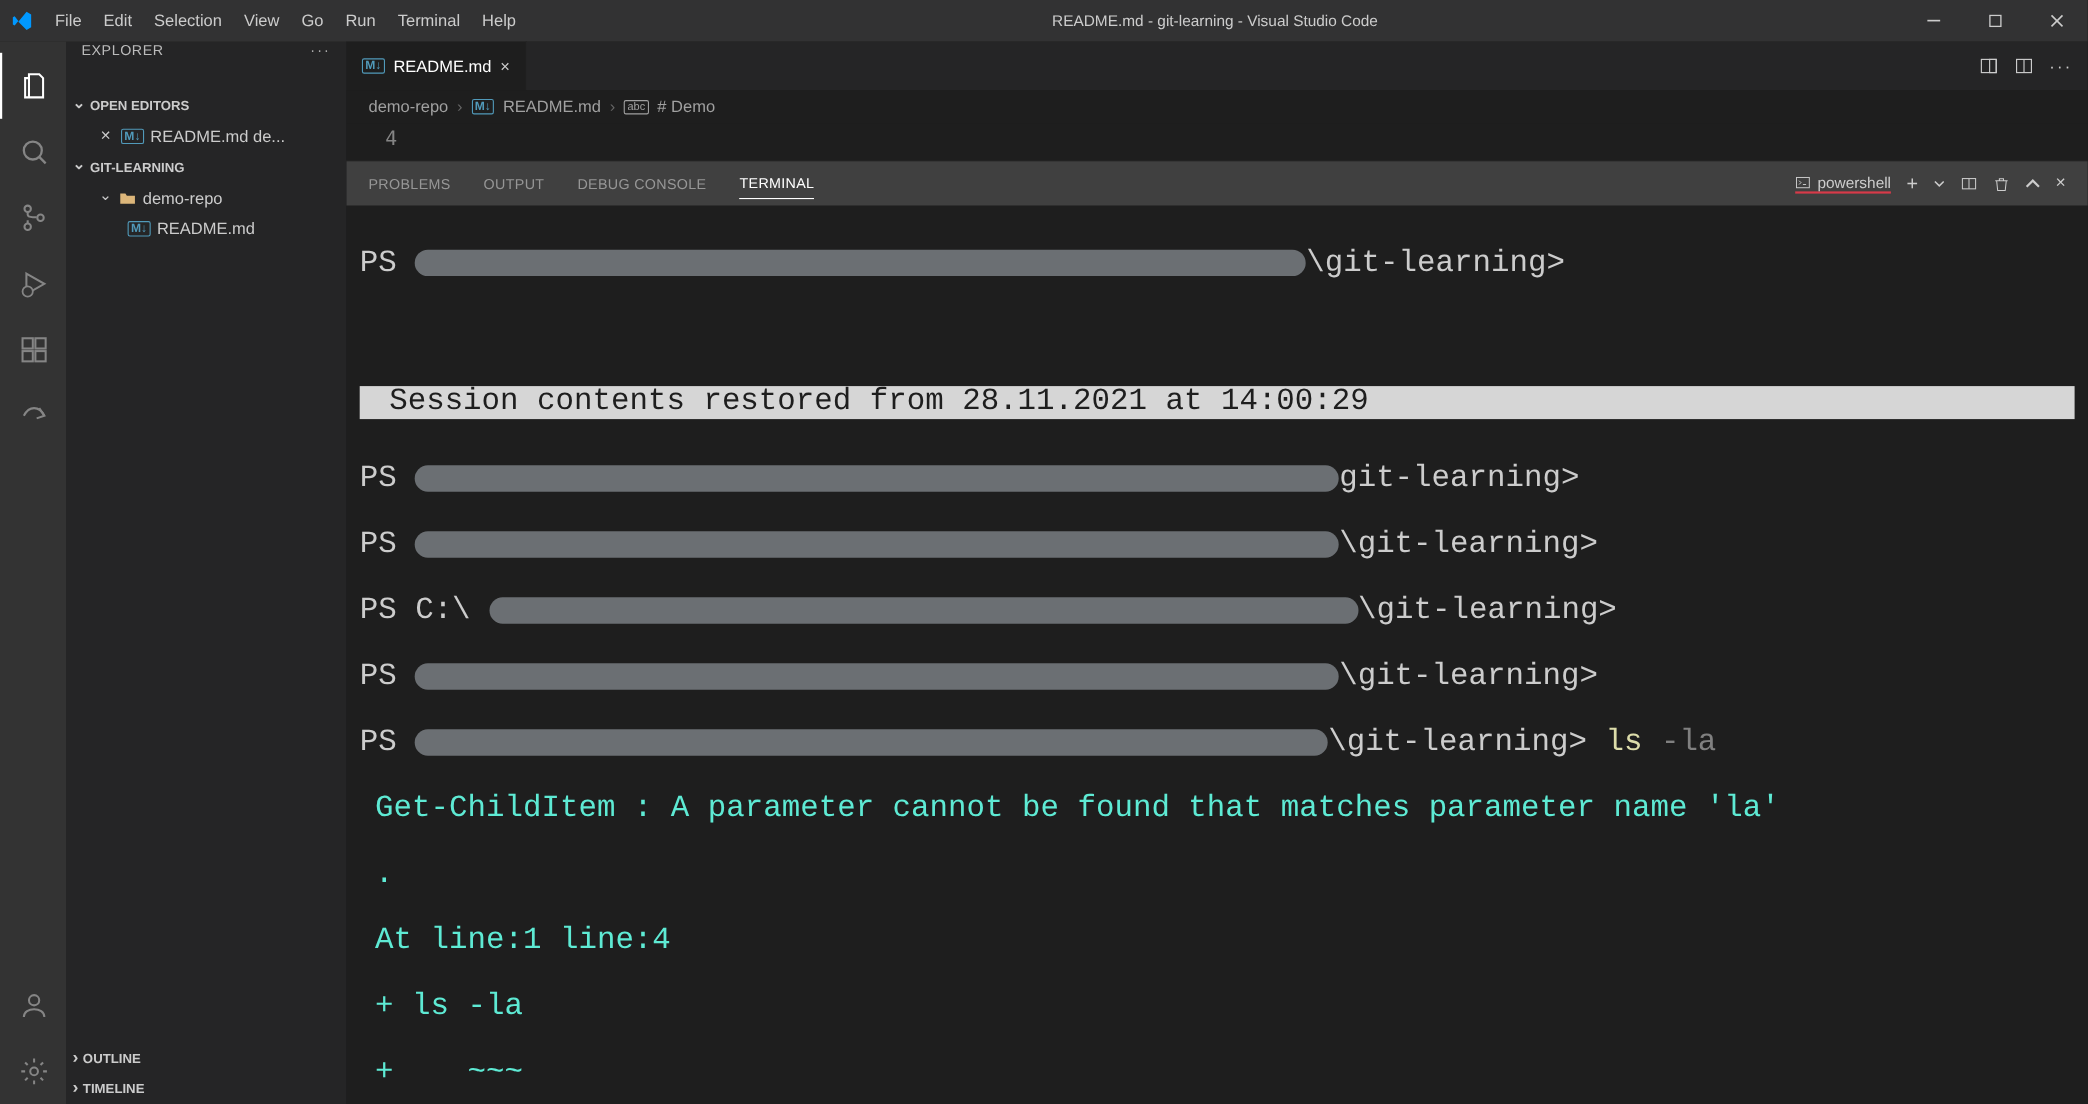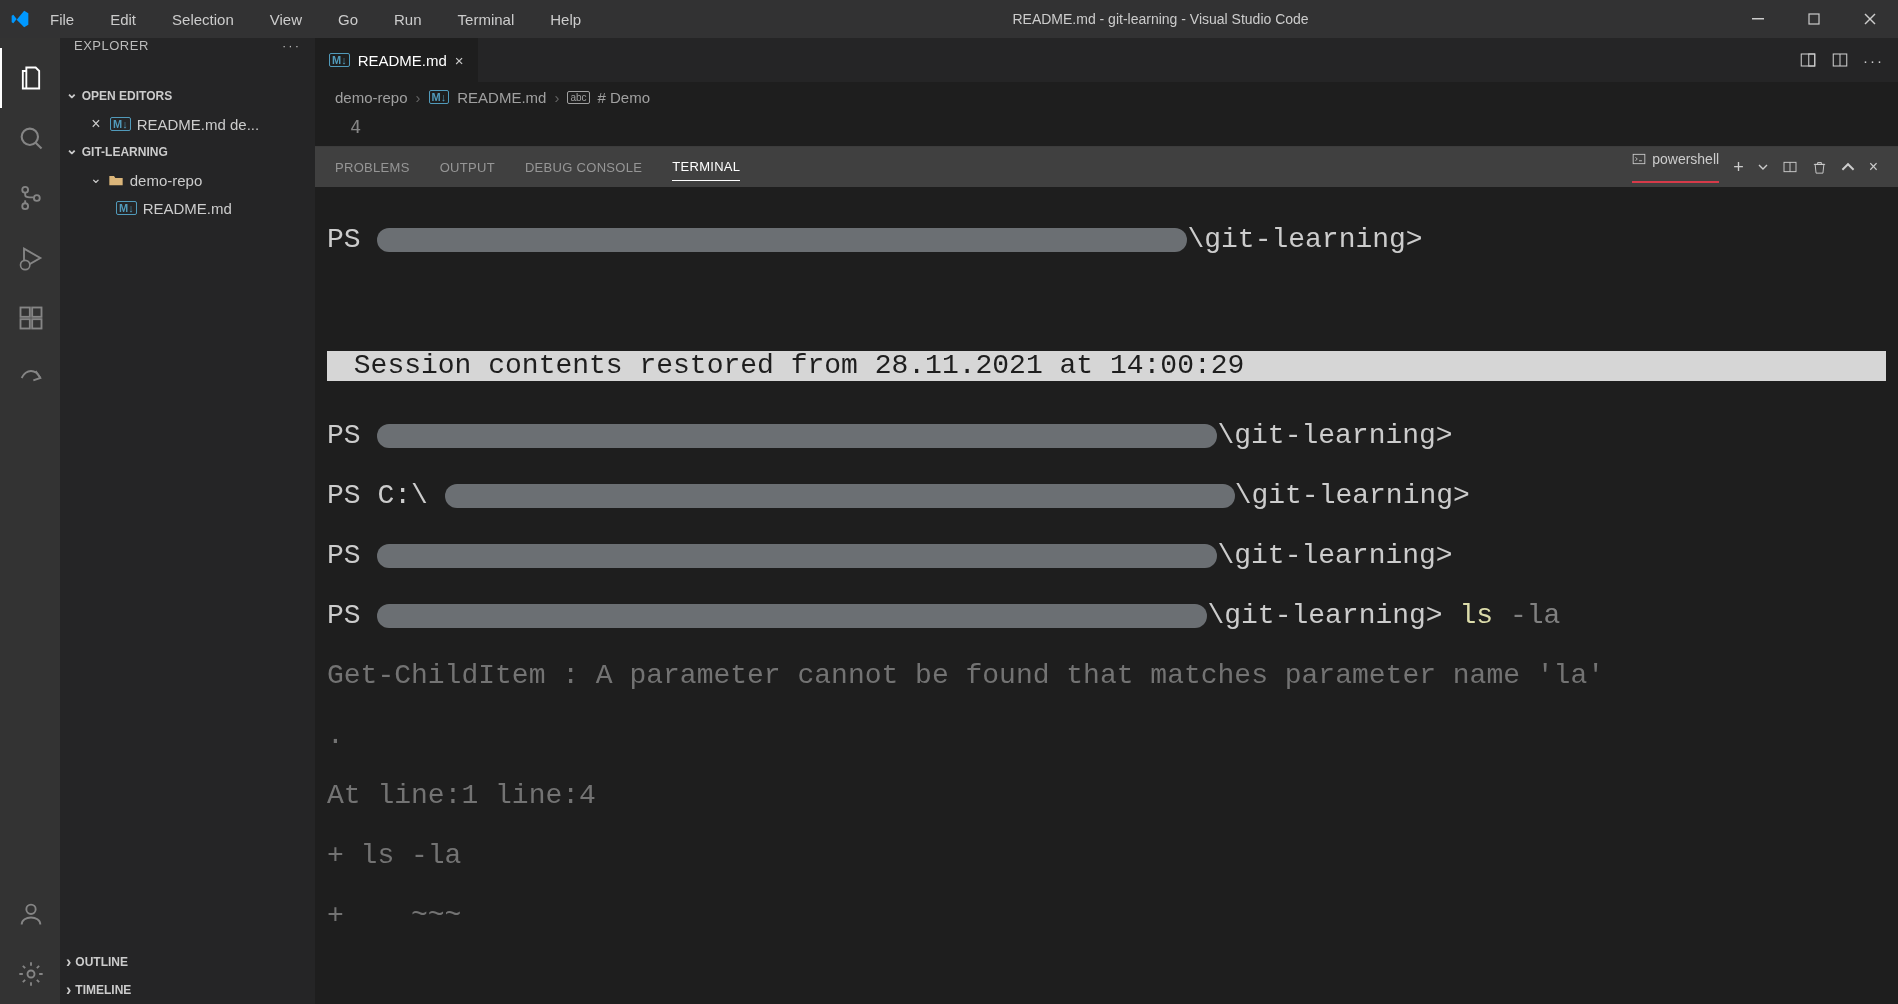--- a/index.html
+++ b/index.html
@@ -14,21 +14,21 @@
 }
 .titlebar {
   height: 38px;
   background: #323233;
   display: flex;
   align-items: center;
   color: #cccccc;
   font-size: 15px;
 }
 .titlebar .vscode-icon { width: 40px; display:flex; align-items:center; justify-content:center; }
-.titlebar .menu { display:flex; gap:16px; }
+.titlebar .menu { display:flex; gap:0; }
 .titlebar .menu-item { padding: 8px 10px; cursor:pointer; }
 .titlebar .title { flex:1; text-align:center; color:#cccccc; font-size:14px; }
 .titlebar .win-controls { display:flex; }
 .titlebar .win-btn { width:56px; height:38px; display:flex; align-items:center; justify-content:center; cursor:pointer; }
 .main { display:flex; height: calc(100% - 38px); }
 .activitybar {
   width: 60px;
   background: #333333;
   display:flex; flex-direction:column; align-items:center;
   padding-top:10px;
@@ -62,21 +62,21 @@
 .breadcrumb { height:30px; display:flex; align-items:center; gap:8px; padding:0 20px; color:#a0a0a0; font-size:15px; background:#1e1e1e;}
 .breadcrumb .sep { color:#666; }
 .editor-body { height:34px; display:flex; align-items:flex-start; background:#1e1e1e; position:relative; }
 .gutter { width:70px; text-align:right; color:#858585; padding-right:24px; font-family:Consolas,monospace; font-size:18px; padding-top:4px;}
 .panel { flex:1; display:flex; flex-direction:column; border-top:1px solid #3c3c3c; min-height:0;}
 .panel-tabs { height:40px; display:flex; align-items:center; padding:0 20px; gap:30px; font-size:13px; color:#969696; background:#404040; }
 .panel-tab { padding:6px 0; cursor:pointer; letter-spacing:0.3px;}
 .panel-tab.active { color:#fff; border-bottom:1px solid #fff; }
 .panel-tabs .spacer { flex:1; }
 .panel-tabs .term-actions { display:flex; align-items:center; gap:14px; color:#cccccc; font-size:14px; }
-.term-label { display:flex; align-items:center; gap:6px; border-bottom:2px solid #d73a49; padding-bottom:14px;}
+.term-label { display:flex; align-items:center; gap:6px; border-bottom:2px solid #d73a49; padding-bottom:0;}
 .terminal {
   flex:1;
   font-family: Consolas, "Courier New", monospace;
   font-size: 28px;
   line-height: 30px;
   padding: 8px 12px 8px 12px;
   color:#cccccc;
   overflow:hidden;
   white-space:pre;
   background:#1e1e1e;
@@ -89,21 +89,21 @@
   height:24px;
   vertical-align:middle;
 }
 .terminal .session-banner {
   background:#d6d6d6;
   color:#1e1e1e;
   padding:0 10px;
   display:block;
   margin:6px 0 10px 0;
 }
-.terminal .err { color:#737373; }
+.terminal .err { color:#5eead4;margin-left:14px; }
 .terminal .cmd-yellow { color:#dcdcaa; }
 .terminal .cmd-gray { color:#808080; }
 .chev::before { content:"⌄"; display:inline-block; transform:translateY(-3px); font-size:14px; }
 .chev-right::before { content:"›"; font-size:16px; }
 svg { display:block; }
 </style>
 </head>
 <body>
 
 <div class="titlebar">
@@ -320,20 +320,21 @@
               </svg>
             </span>
           <span style="font-size:16px;">×</span>
         </div>
       </div>
 
       <div class="terminal">
 <div><span>PS</span> <span class="redacted" style="width:810px"></span><span>\git-learning&gt;</span></div>
 <div>&nbsp;</div>
 <div class="session-banner"> Session contents restored from 28.11.2021 at 14:00:29 </div>
+<div><span>PS</span> <span class="redacted" style="width:840px"></span><span>git-learning&gt;</span></div>
 <div><span>PS</span> <span class="redacted" style="width:840px"></span><span>\git-learning&gt;</span></div>
 <div><span>PS</span> C:\ <span class="redacted" style="width:790px"></span><span>\git-learning&gt;</span></div>
 <div><span>PS</span> <span class="redacted" style="width:840px"></span><span>\git-learning&gt;</span></div>
 <div><span>PS</span> <span class="redacted" style="width:830px"></span><span>\git-learning&gt;</span> <span class="cmd-yellow">ls</span> <span class="cmd-gray">-la</span></div>
 <div class="err">Get-ChildItem : A parameter cannot be found that matches parameter name 'la'</div>
 <div class="err">.</div>
 <div class="err">At line:1 line:4</div>
 <div class="err">+ ls -la</div>
 <div class="err">+    ~~~</div>
 

